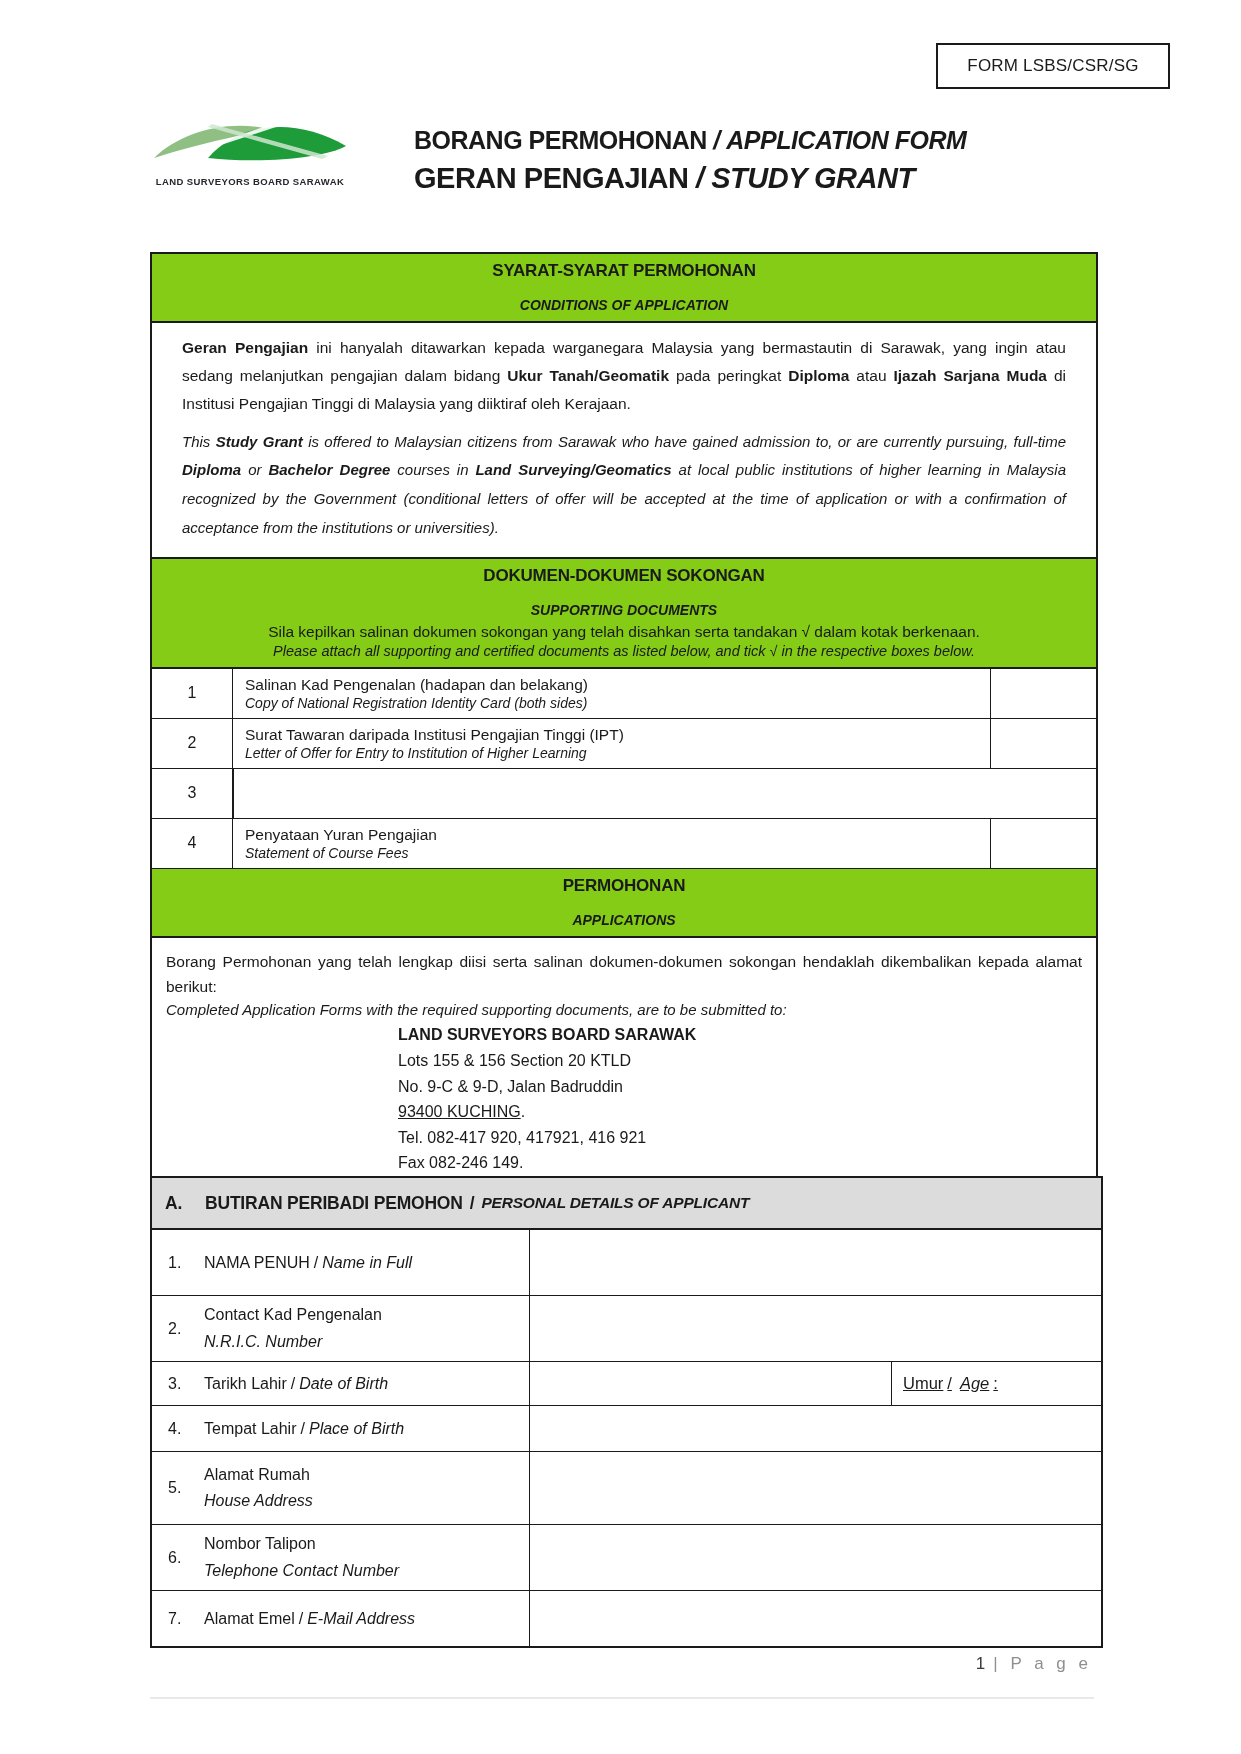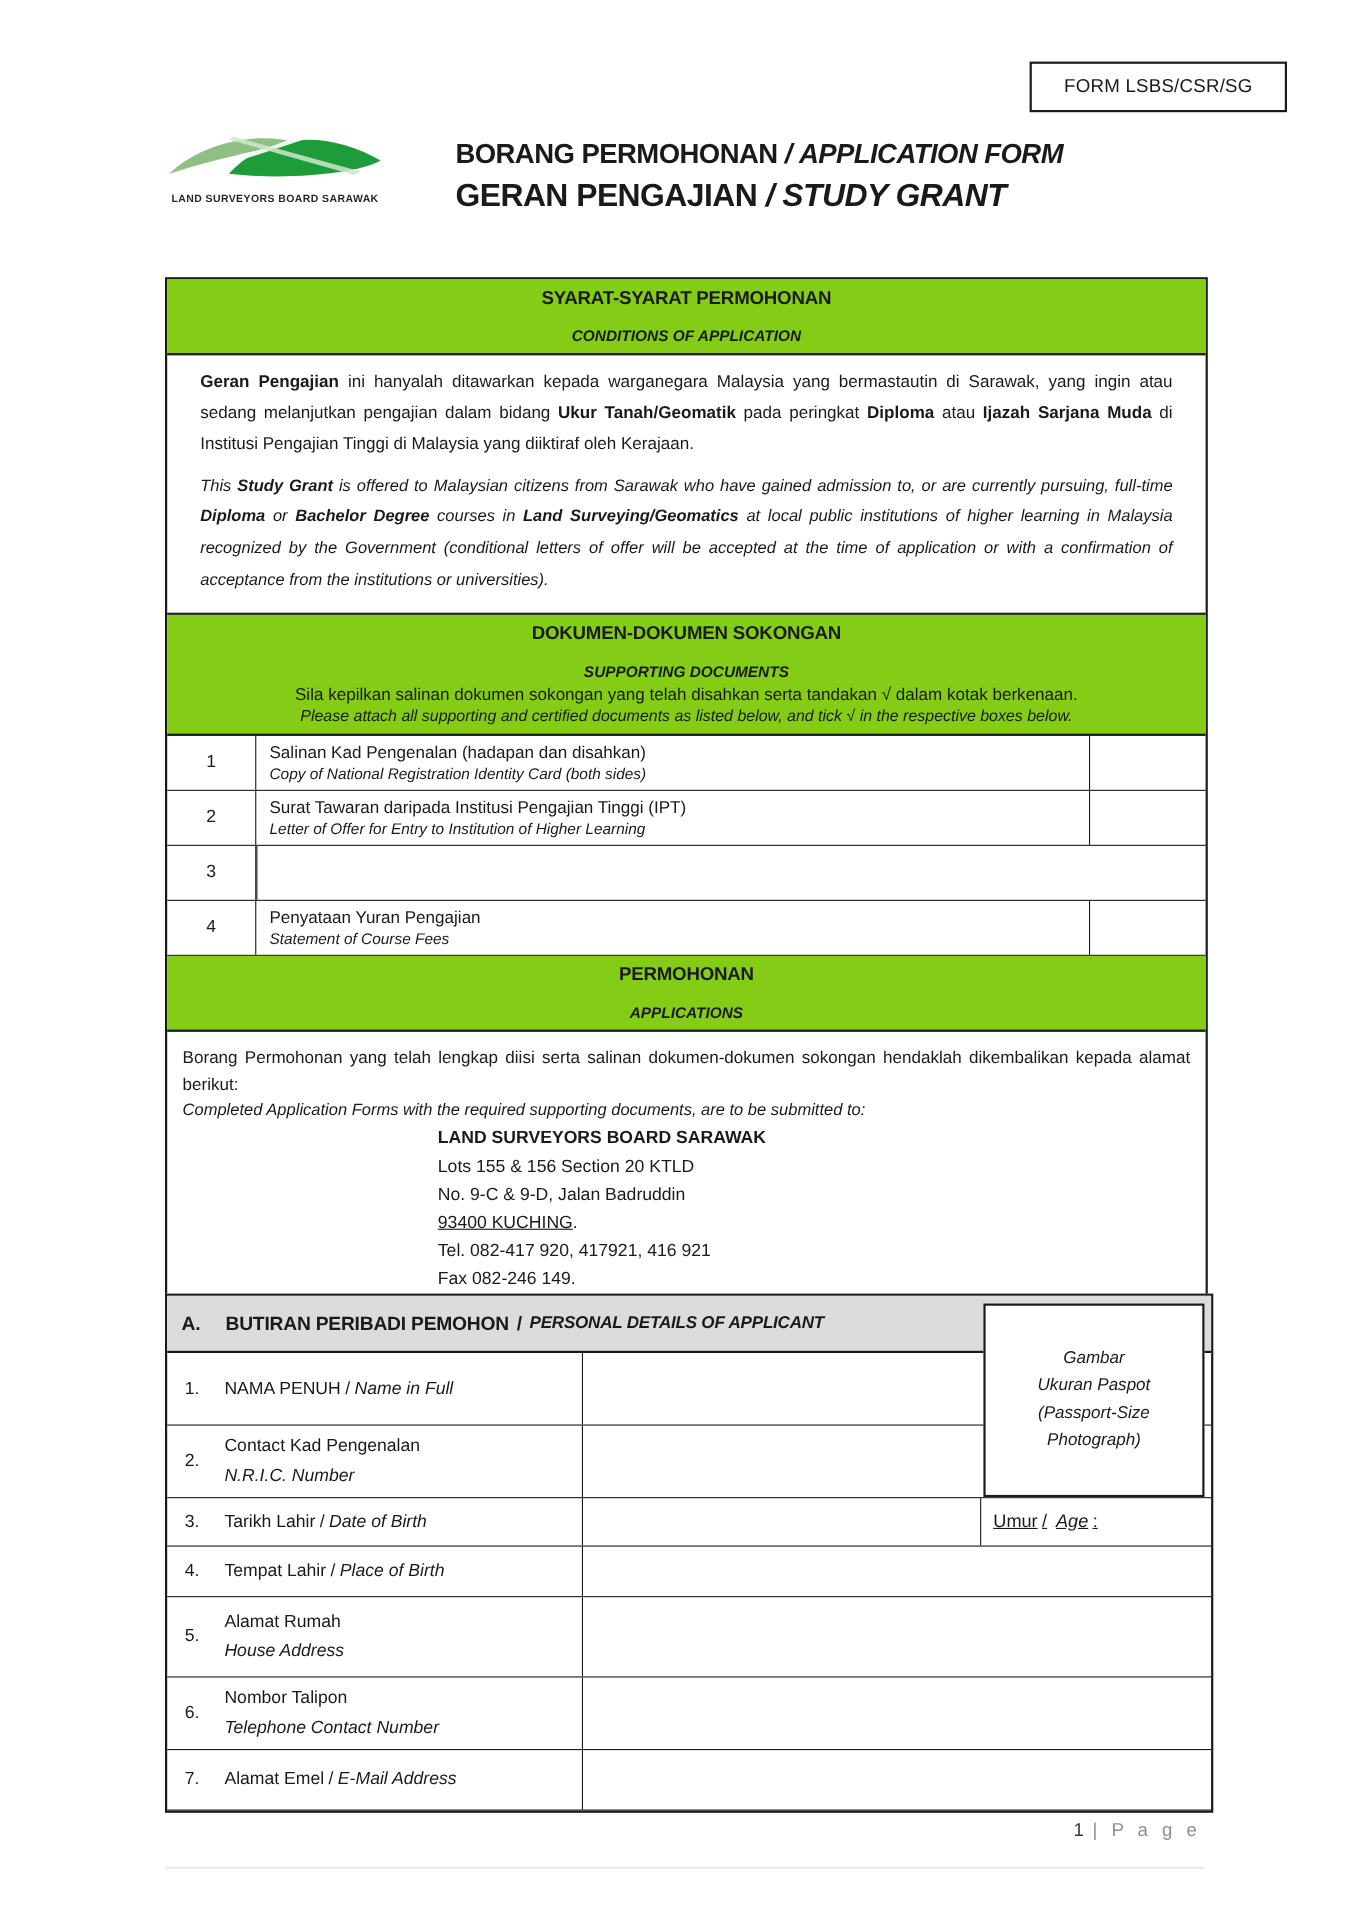--- a/index.html
+++ b/index.html
@@ -10,21 +10,21 @@
     font-family:"Liberation Sans","DejaVu Sans",sans-serif;
     color:#1a1a1a;
     overflow:hidden;
   }
   .seg-b{font-weight:bold;}
   .it{font-style:italic;}
   .bold{font-weight:bold;}
 
   
   .form-code-box{
-    position:absolute;top:56px;left:936px;width:230px;height:42px;
+    position:absolute;top:43px;left:936px;width:230px;height:42px;
     border:2px solid #1a1a1a;display:flex;align-items:center;justify-content:center;
     font-size:17px;letter-spacing:0.2px;
   }
 
   
   .header-row{position:absolute;top:112px;left:150px;display:flex;align-items:flex-start;}
   .logo{width:200px;text-align:center;}
   .logo svg{display:block;}
   .logo-caption{font-size:9.5px;font-weight:bold;color:#26262e;letter-spacing:0.4px;margin-top:2px;white-space:nowrap;}
   .titles{margin-left:64px;padding-top:14px;}
@@ -149,21 +149,21 @@
     <div class="band">
       <div class="band-my">DOKUMEN-DOKUMEN SOKONGAN</div>
       <div class="band-en">SUPPORTING DOCUMENTS</div>
       <div class="band-note">Sila kepilkan salinan dokumen sokongan yang telah disahkan serta tandakan √ dalam kotak berkenaan.</div>
       <div class="band-note-en">Please attach all supporting and certified documents as listed below, and tick √ in the respective boxes below.</div>
     </div>
 
     <div class="doc-row">
       <div class="doc-no">1</div>
       <div class="doc-text">
-        <div class="doc-my">Salinan Kad Pengenalan (hadapan dan disahkan)</div>
+        <div class="doc-my">Salinan Kad Pengenalan (hadapan dan belakang)</div>
         <div class="doc-en">Copy of National Registration Identity Card (both sides)</div>
       </div>
       <div class="doc-check"></div>
     </div>
     <div class="doc-row">
       <div class="doc-no">2</div>
       <div class="doc-text">
         <div class="doc-my">Surat Tawaran daripada Institusi Pengajian Tinggi (IPT)</div>
         <div class="doc-en">Letter of Offer for Entry to Institution of Higher Learning</div>
       </div>
@@ -282,26 +282,20 @@
     <div class="a-row r7">
       <div class="a-label">
         <span class="a-no">7.</span>
         <span>Alamat Emel</span>
         <span class="a-lbl-sep">/</span>
         <span class="it">E-Mail Address</span>
       </div>
       <div class="a-value"></div>
     </div>
 
-    <div class="photo-box">
-      <div>Gambar</div>
-      <div>Ukuran Paspot</div>
-      <div>(Passport-Size</div>
-      <div>Photograph)</div>
-    </div>
   </div>
 
   <div class="footer-line"></div>
   <div class="page-num">
     <span class="num">1</span><span>| P a g e</span>
   </div>
 
 </div>
 
 </body></html>

